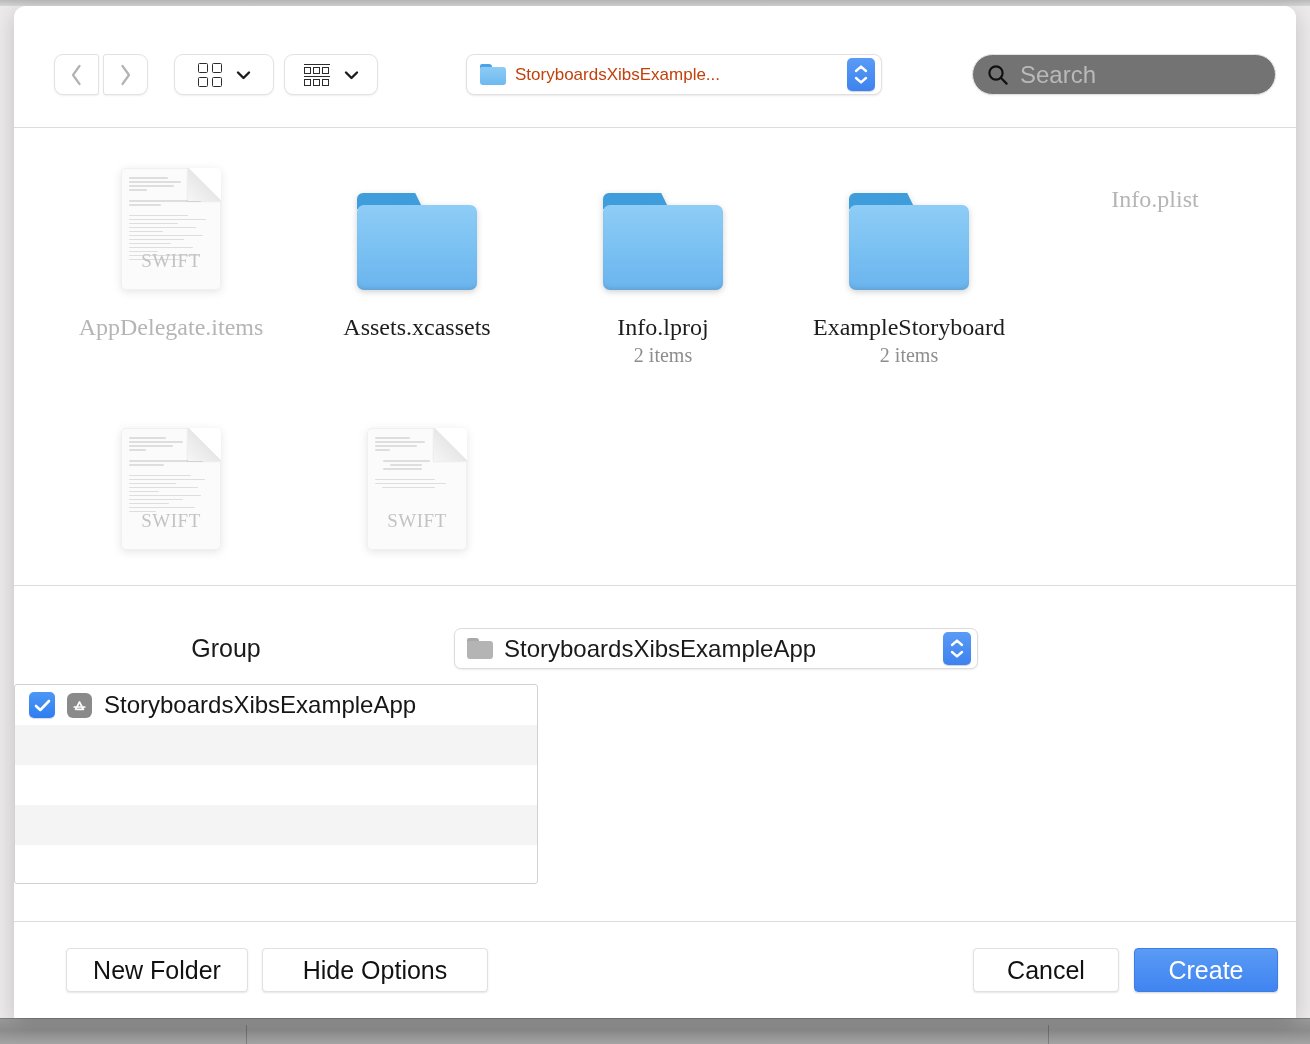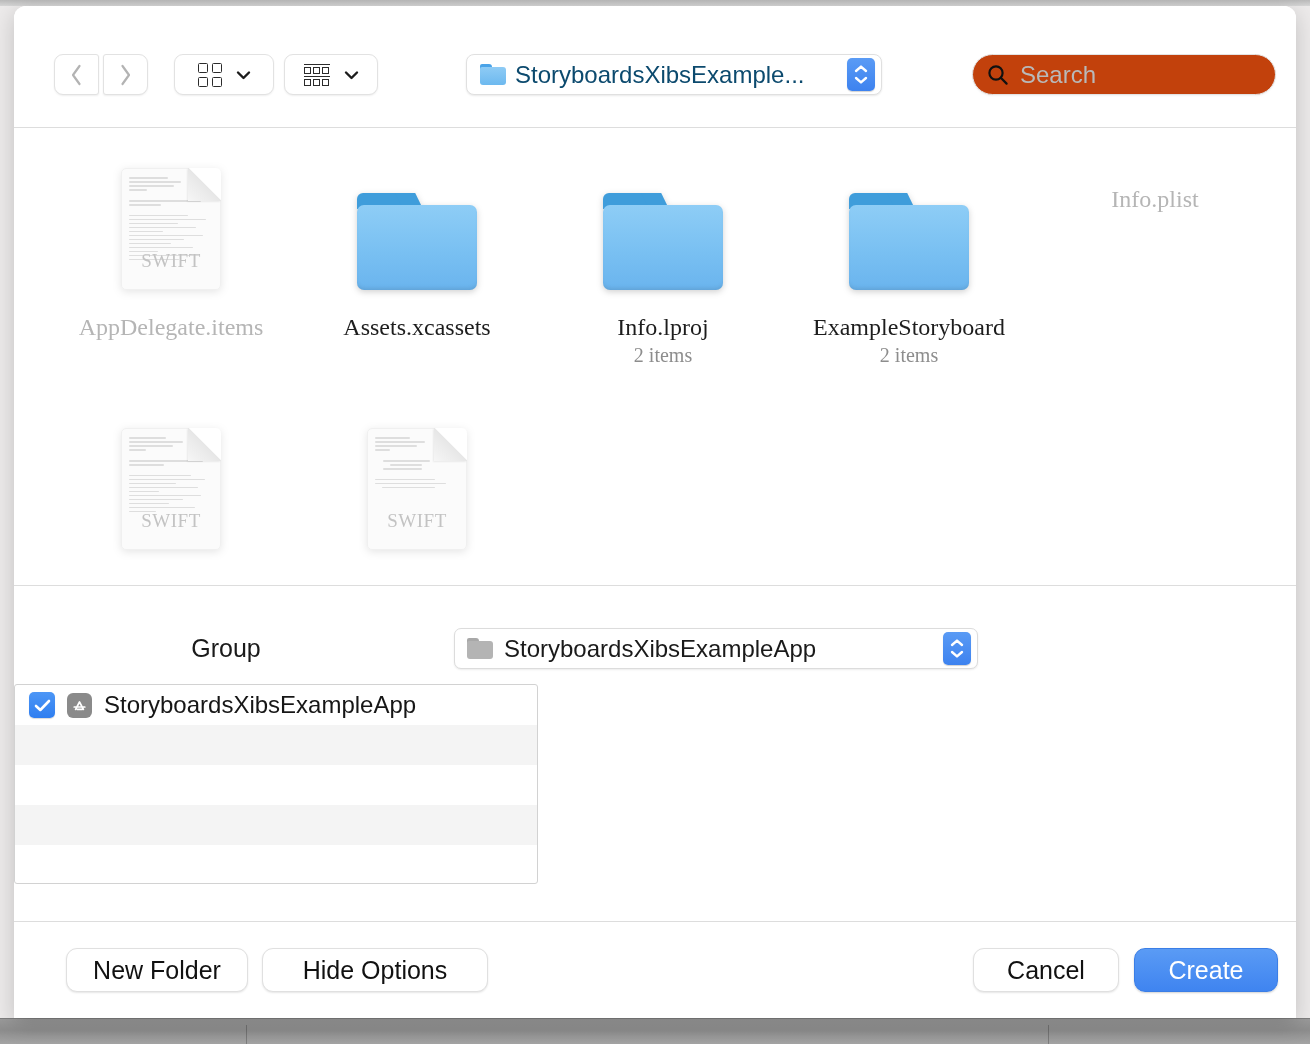--- a/index.html
+++ b/index.html
@@ -115,43 +115,43 @@
   #path-popup .folder-mini .tab {
     position: absolute; left: 0; top: 0; width: 12px; height: 5px;
     background: #4aa3e8; border-radius: 2px 3px 0 0;
   }
   #path-popup .folder-mini .body {
     position: absolute; left: 0; top: 3px; width: 26px; height: 18px;
     background: linear-gradient(#8ecbf5, #6db9ef); border-radius: 2px 3px 3px 3px;
   }
   #path-label {
     flex: 1 1 auto;
-    font-size: 24px;
-    color: #0c4a6e;
+    font-size: 17px;
+    color: #c2410c;
     white-space: nowrap;
     overflow: hidden;
   }
   .stepper {
     flex: 0 0 auto;
     width: 28px; height: 33px;
     background: linear-gradient(#5a9bf5, #3d82ef);
     border-radius: 5px;
     display: flex; flex-direction: column;
     align-items: center; justify-content: center; gap: 3px;
     box-shadow: 0 1px 1px rgba(0,0,0,.18);
   }
   .stepper svg { width: 14px; height: 8px; }
   .stepper path { fill: none; stroke: #ffffff; stroke-width: 2.4;
                   stroke-linecap: round; stroke-linejoin: round; }
 
   
   #search-box {
     position: absolute;
     left: 958px; top: 48px; width: 304px; height: 41px;
-    background: #c2410c;
+    background: #737373;
     border: 1px solid #e3e3e3;
     border-radius: 21px;
     box-shadow: 0 1px 2px rgba(0,0,0,.05);
     display: flex; align-items: center;
     padding: 0 14px;
     gap: 11px;
   }
   #search-icon { width: 22px; height: 22px; flex: 0 0 22px; }
   #search-icon circle, #search-icon line {
     fill: none; stroke: #111111; stroke-width: 2.2; stroke-linecap: round;
@@ -375,21 +375,21 @@
   
   #footer {
     flex: 0 0 96px;
     position: relative;
     background: #ffffff;
   }
   .btn {
     position: absolute;
     top: 26px;
     height: 44px;
-    border-radius: 11px;
+    border-radius: 4px;
     border: 1px solid #e0e0e0;
     background: #ffffff;
     box-shadow: 0 1px 2px rgba(0,0,0,.10);
     font-family: "Liberation Sans", sans-serif;
     font-size: 25px;
     color: #111111;
     display: flex; align-items: center; justify-content: center;
     cursor: default;
   }
   #btn-new-folder  { left: 52px;  width: 182px; }

